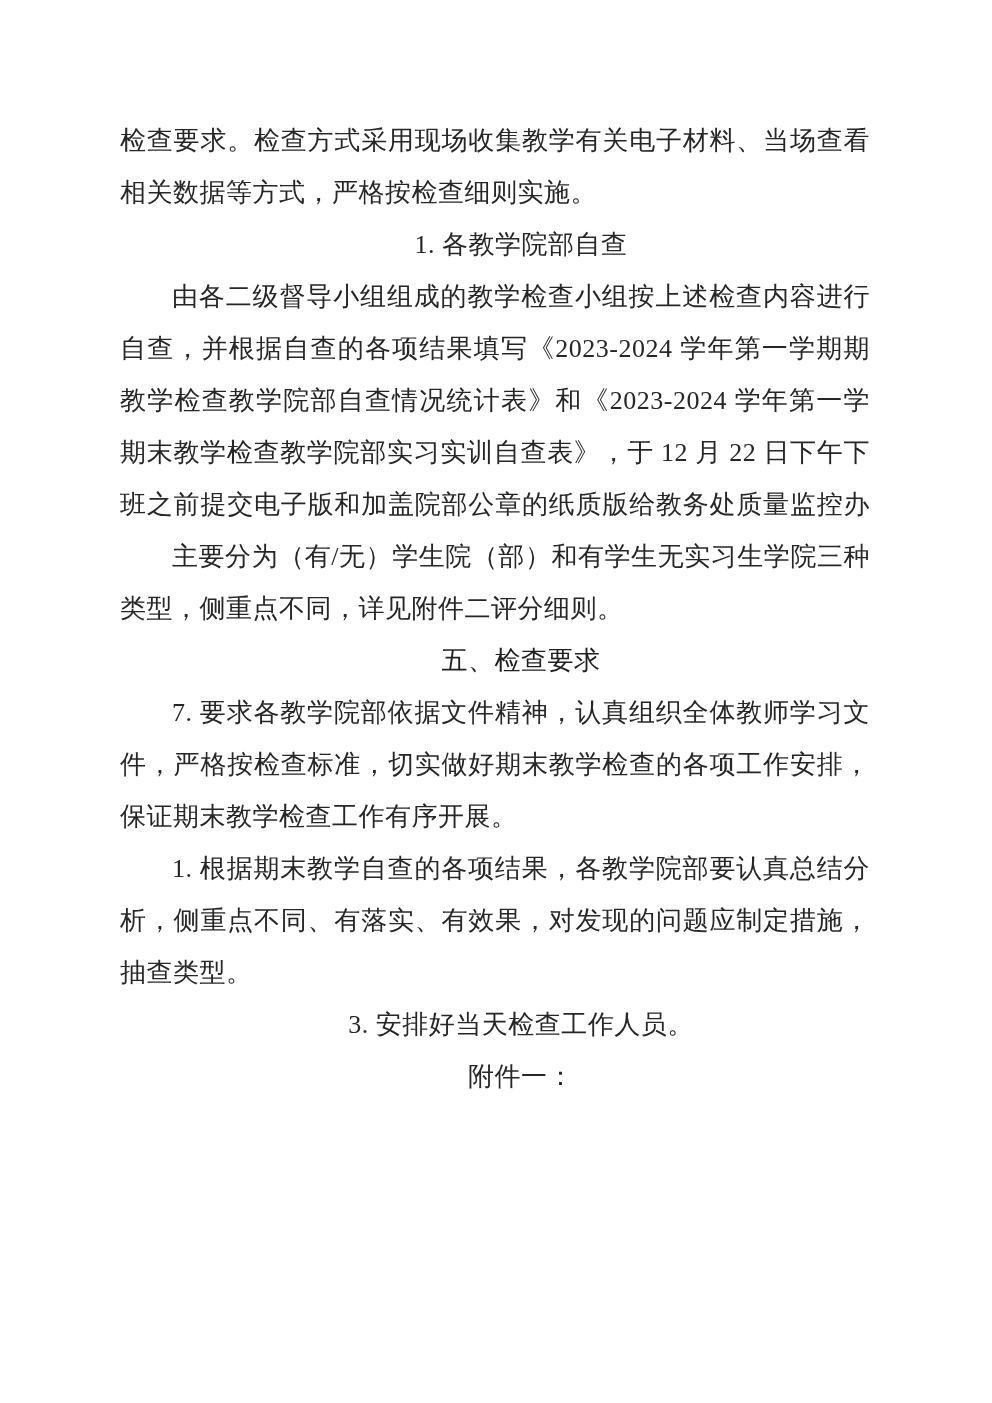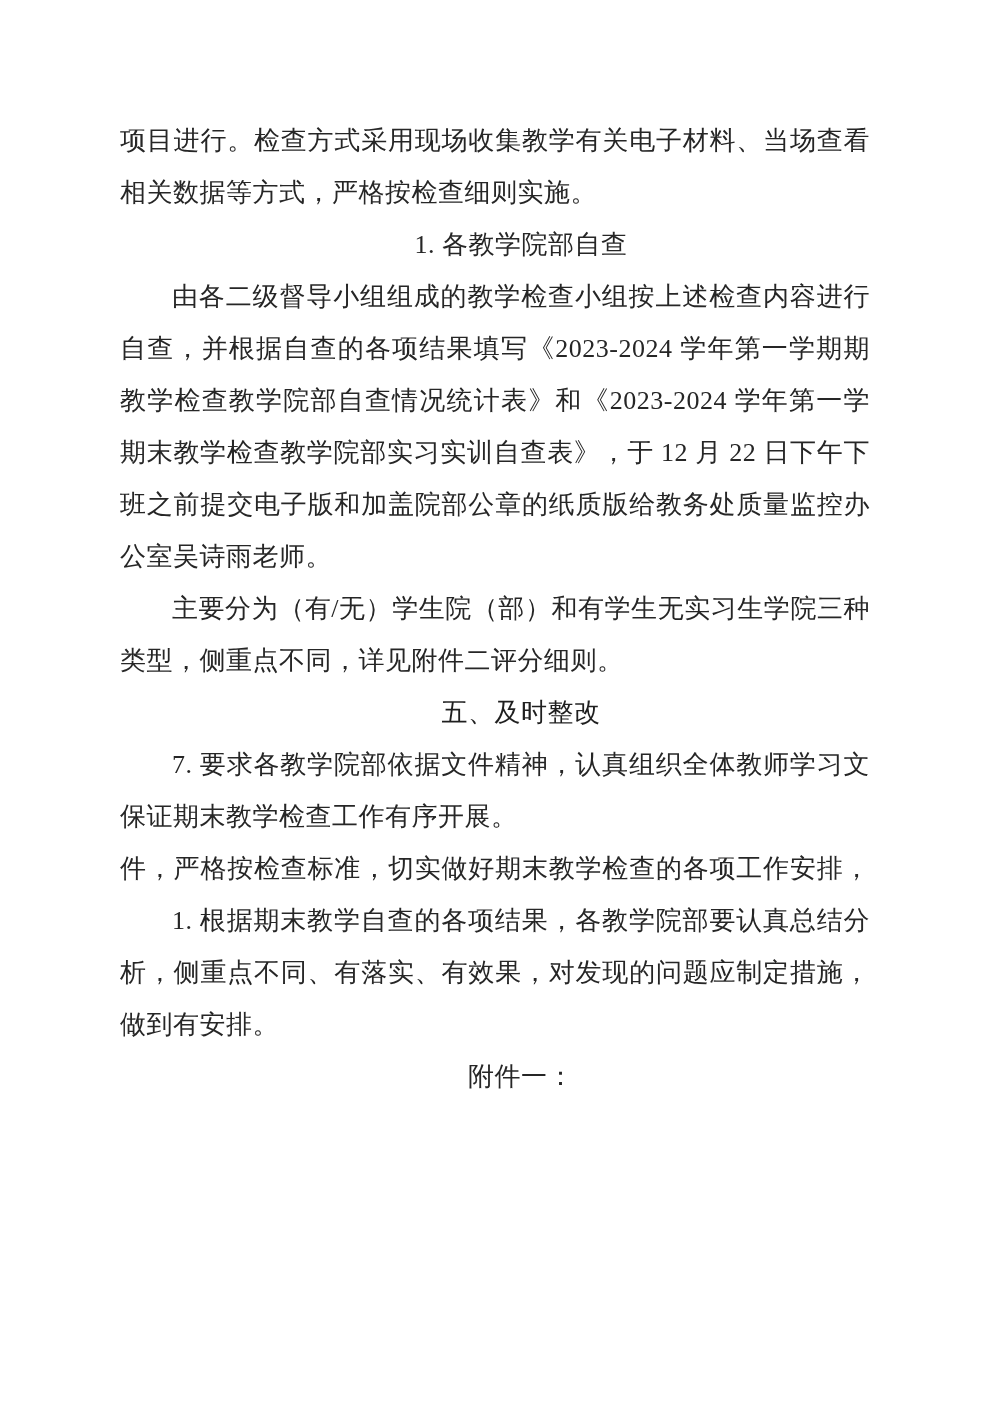--- a/index.html
+++ b/index.html
@@ -42,33 +42,33 @@
   }
   .heading {
     color: #1f1f1f;
   }
 </style>
 </head>
 <body>
 
 <div class="page">
   <div class="content">
-    <div class="line stretch">项目进行。检查方式采用现场收集教学有关电子材料、当场查看</div>
+    <div class="line stretch">检查要求。检查方式采用现场收集教学有关电子材料、当场查看</div>
     <div class="line">相关数据等方式，严格按检查细则实施。</div>
     <div class="line indent">1. 各教学院部自查</div>
     <div class="line indent stretch">由各二级督导小组组成的教学检查小组按上述检查内容进行</div>
     <div class="line stretch">自查，并根据自查的各项结果填写《2023-2024 学年第一学期期末</div>
     <div class="line stretch">教学检查教学院部自查情况统计表》和《2023-2024 学年第一学期</div>
     <div class="line stretch">期末教学检查教学院部实习实训自查表》，于 12 月 22 日下午下</div>
     <div class="line stretch">班之前提交电子版和加盖院部公章的纸质版给教务处质量监控办</div>
-    <div class="line">公室吴诗雨老师。</div>
     <div class="line indent stretch">主要分为（有/无）学生院（部）和有学生无实习生学院三种</div>
     <div class="line">类型，侧重点不同，详见附件二评分细则。</div>
-    <div class="line indent heading">五、及时整改</div>
+    <div class="line indent heading">五、检查要求</div>
     <div class="line indent stretch">7. 要求各教学院部依据文件精神，认真组织全体教师学习文</div>
+    <div class="line stretch">件，严格按检查标准，切实做好期末教学检查的各项工作安排，</div>
     <div class="line">保证期末教学检查工作有序开展。</div>
-    <div class="line stretch">件，严格按检查标准，切实做好期末教学检查的各项工作安排，</div>
     <div class="line indent stretch">1. 根据期末教学自查的各项结果，各教学院部要认真总结分</div>
     <div class="line stretch">析，侧重点不同、有落实、有效果，对发现的问题应制定措施，</div>
-    <div class="line">做到有安排。</div>
+    <div class="line">抽查类型。</div>
+    <div class="line indent">3. 安排好当天检查工作人员。</div>
     <div class="line indent">附件一：</div>
   </div>
 </div>
 
 </body></html>

